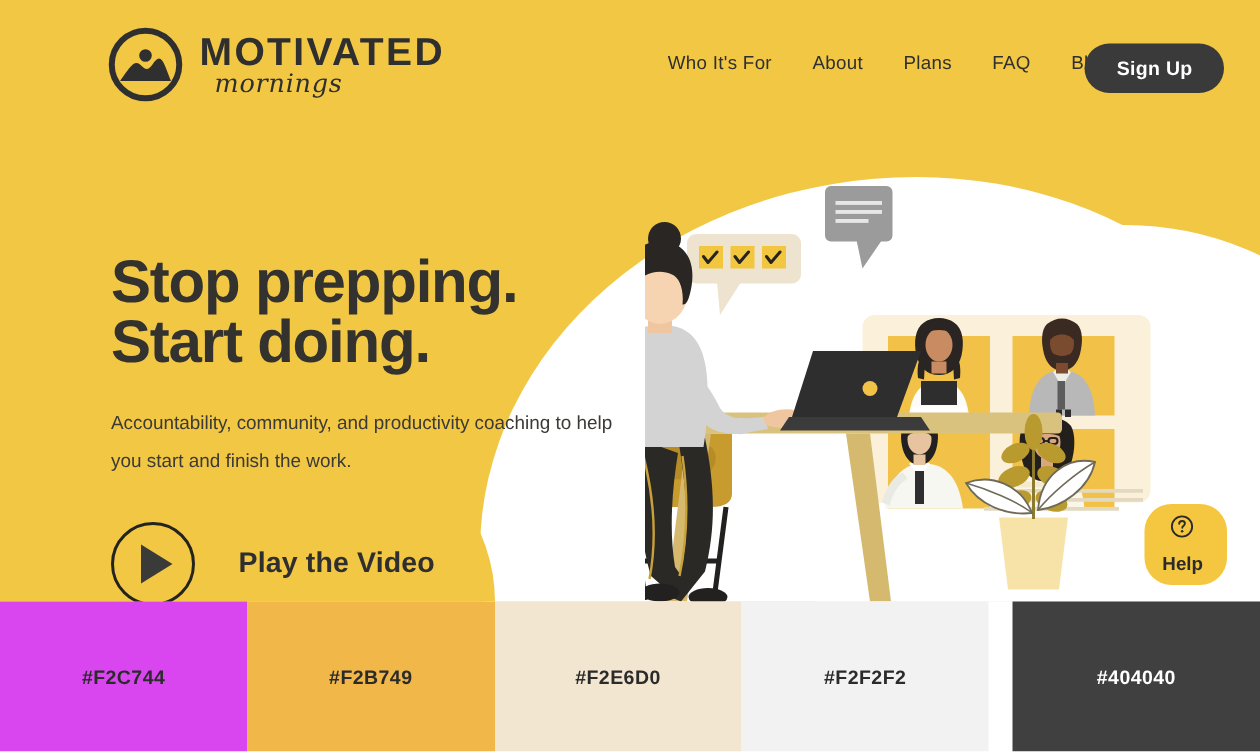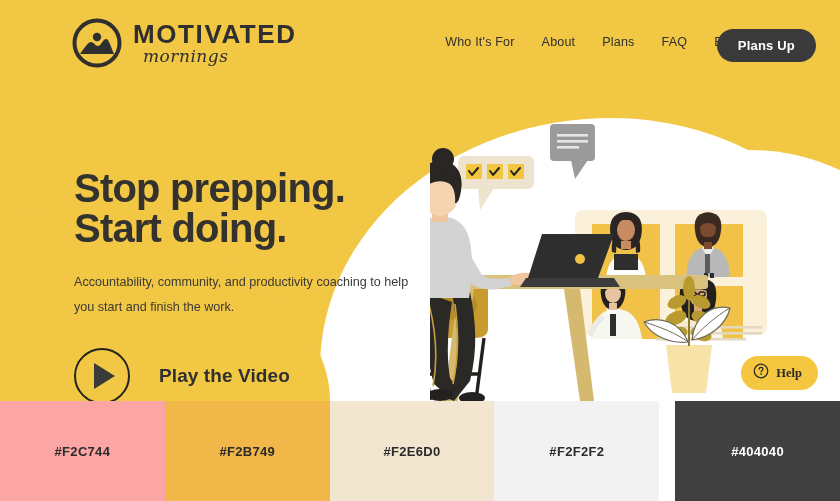--- a/index.html
+++ b/index.html
@@ -88,21 +88,21 @@
     border-top: 13px solid transparent;
     border-bottom: 13px solid transparent;
   }
   .play-label { font-size: 19px; font-weight: 700; color: #2F2F2F; letter-spacing: .1px; }
 
   
   .help-btn {
     position: absolute; right: 22px; bottom: 11px; z-index: 50;
     background: #F5C63F; border: none; border-radius: 18px;
     padding: 7px 16px 7px 12px; display: flex; align-items: center; gap: 7px;
-    cursor: pointer; font-family: Liberation Serif, serif;
+    cursor: pointer; font-family: Liberation Sans, sans-serif; flex-direction: column;
   }
   .help-label { font-size: 12.5px; font-weight: 700; color: #2B2B2B; }
 
   
   .palette { position: absolute; left: 0; top: 401px; width: 840px; height: 100px; display: flex; }
   .swatch {
     flex: 1 1 0; display: flex; align-items: center; justify-content: center;
     font-size: 13px; font-weight: 700; letter-spacing: .3px;
     font-family: "Liberation Sans", sans-serif;
   }
@@ -276,21 +276,21 @@
       </div>
 
       <div class="nav-links">
         <a class="nav-link">Who It's For</a>
         <a class="nav-link">About</a>
         <a class="nav-link">Plans</a>
         <a class="nav-link">FAQ</a>
         <a class="nav-link">Blog</a>
       </div>
 
-      <button class="signup-btn">Plans Up</button>
+      <button class="signup-btn">Sign Up</button>
     </nav>
 
     <div class="hero-copy">
       <h1 class="headline">
         <span>Stop prepping.</span>
         <span>Start doing.</span>
       </h1>
       <p class="subcopy">Accountability, community, and productivity coaching to help you start and finish the work.</p>
     </div>
 
@@ -307,21 +307,21 @@
           <circle cx="9" cy="9" r="7.6" fill="none" stroke="#2B2B2B" stroke-width="1.4"></circle>
           <path d="M6.9 7c0-1.3 1-2.1 2.2-2.1s2.1.8 2.1 1.9c0 1.6-2 1.7-2 3.2" fill="none" stroke="#2B2B2B" stroke-width="1.4" stroke-linecap="round"></path>
           <circle cx="9.1" cy="12.5" r="0.95" fill="#2B2B2B"></circle>
         </svg>
       </span>
       <span class="help-label">Help</span>
     </button>
   </section>
 
   <section class="palette">
-    <div class="swatch" style="background: #fca5a5; color: rgb(43, 43, 43);">
+    <div class="swatch" style="background: #d946ef; color: rgb(43, 43, 43);">
       <span>#F2C744</span>
     </div>
     <div class="swatch" style="background: rgb(242, 183, 73); color: rgb(43, 43, 43);">
       <span>#F2B749</span>
     </div>
     <div class="swatch" style="background: rgb(242, 230, 208); color: rgb(43, 43, 43);">
       <span>#F2E6D0</span>
     </div>
     <div class="swatch" style="background: rgb(242, 242, 242); color: rgb(43, 43, 43);">
       <span>#F2F2F2</span>

